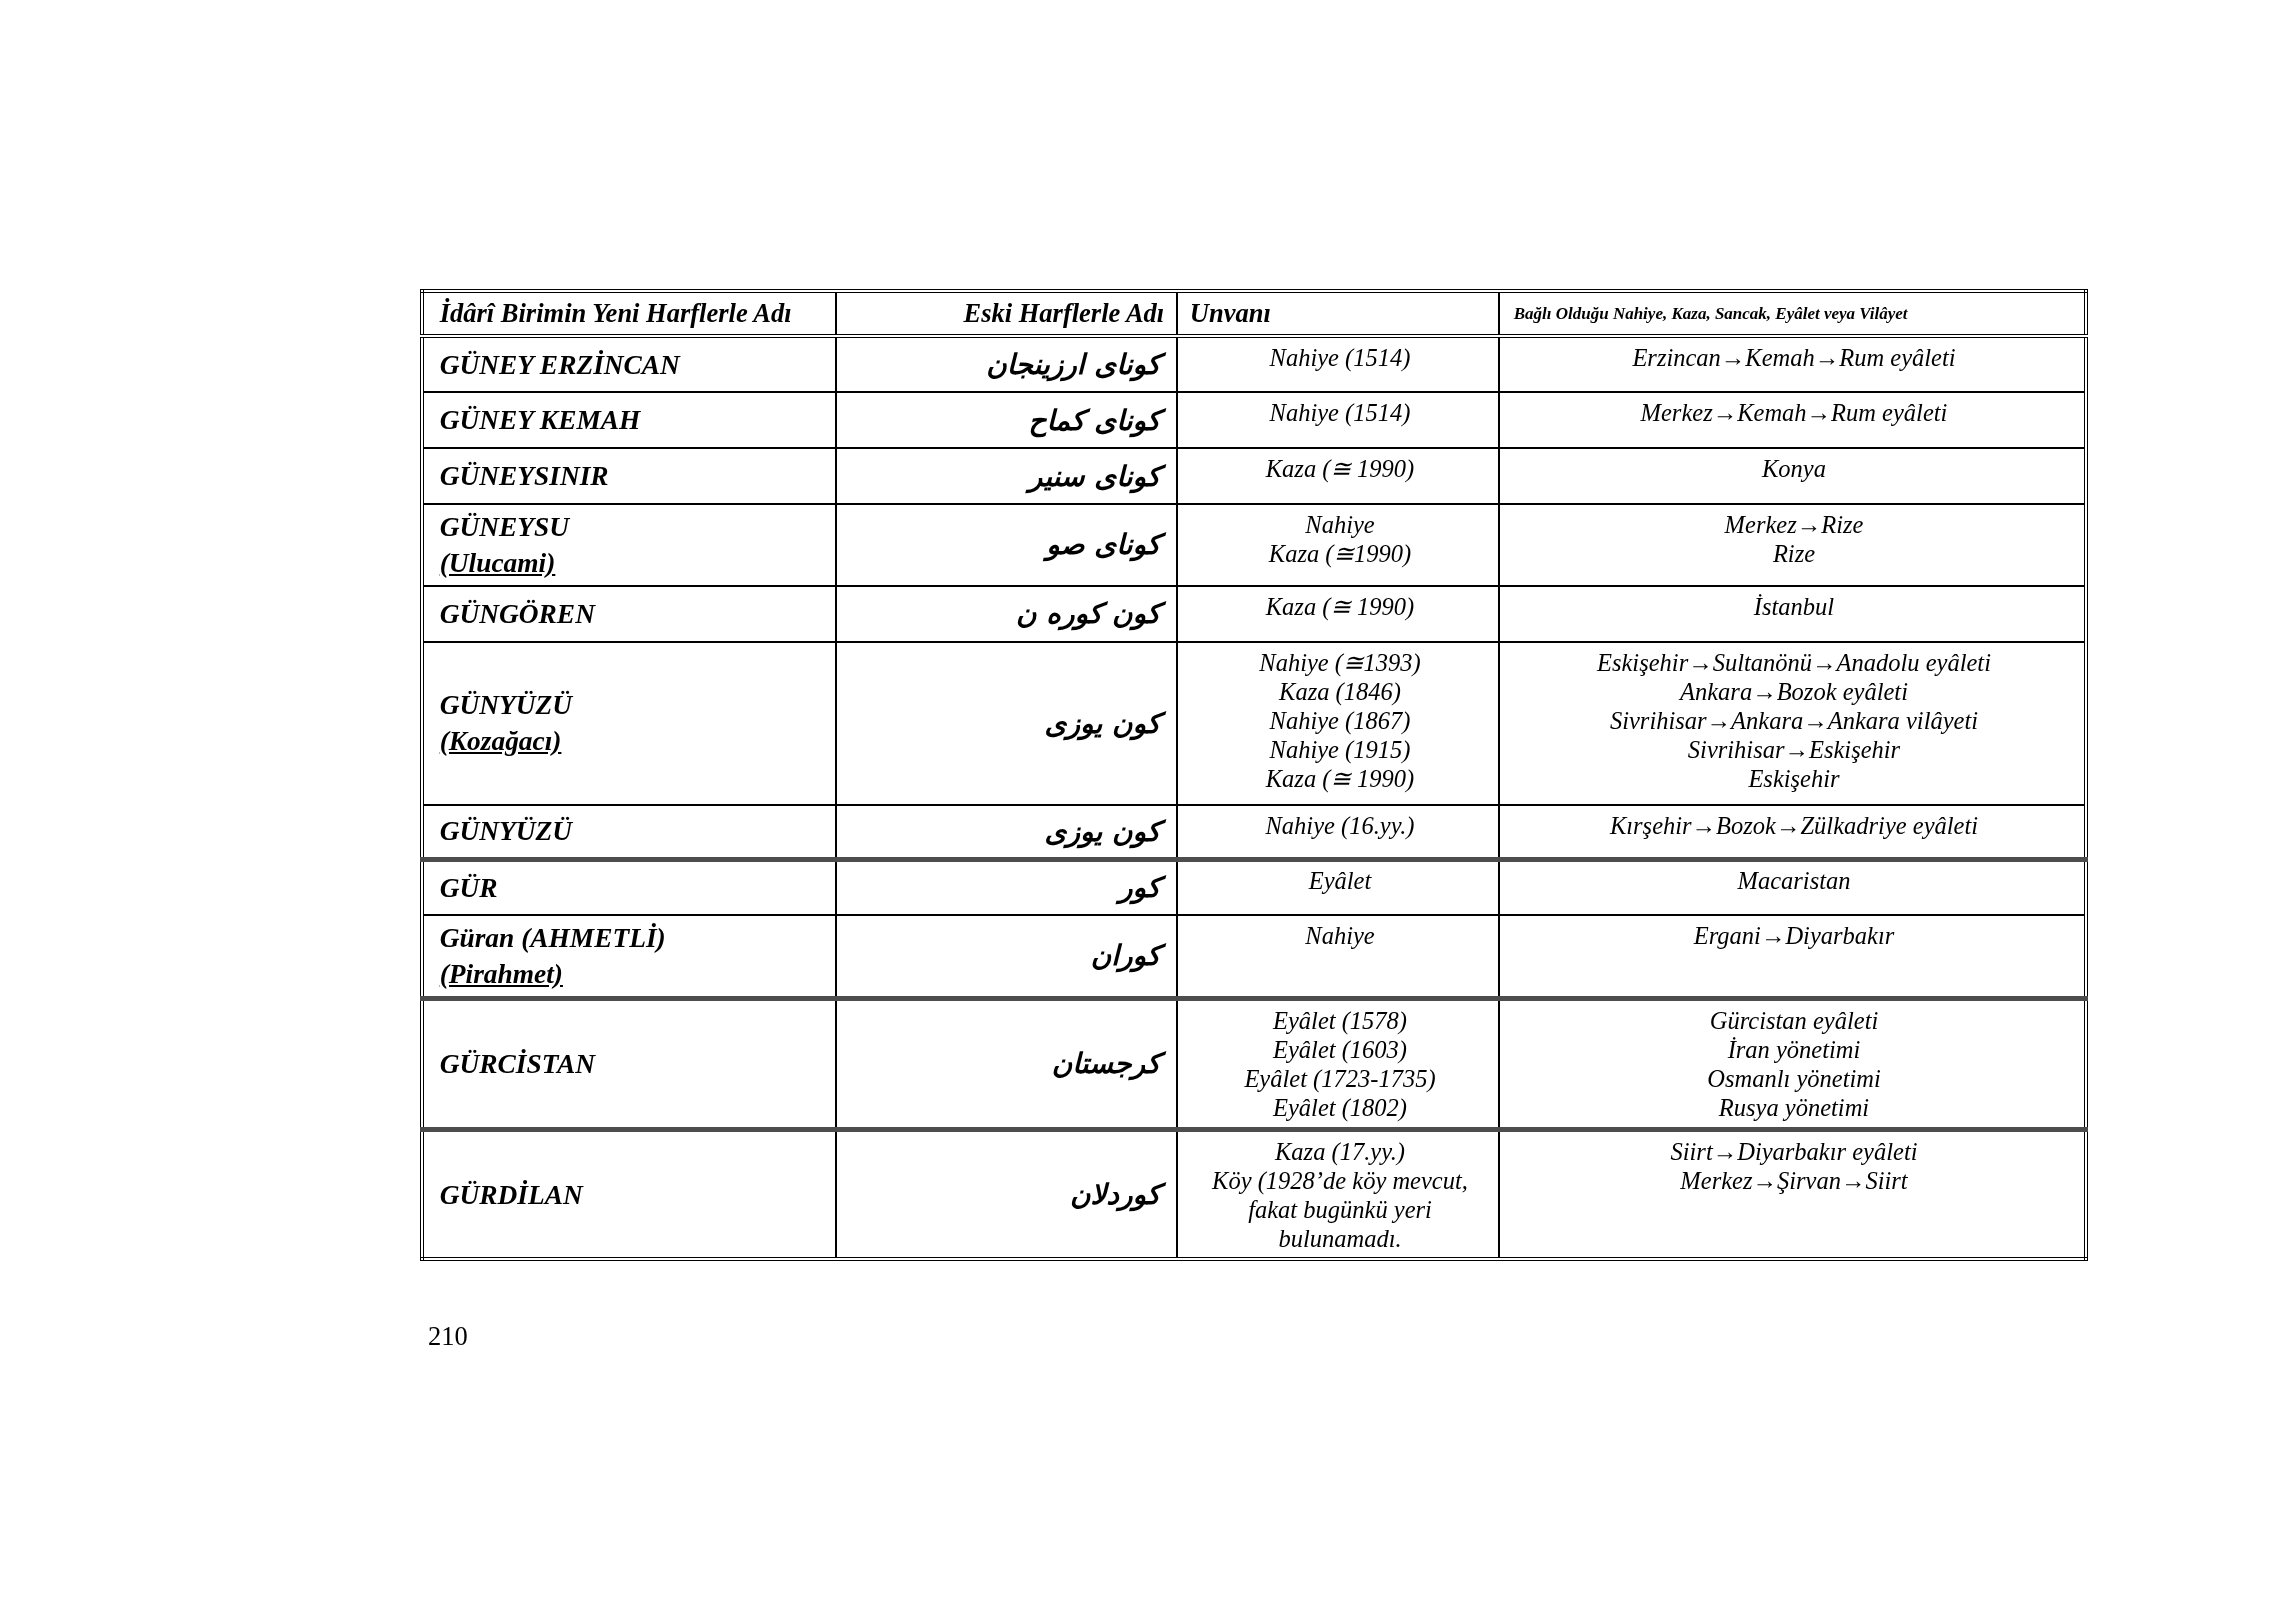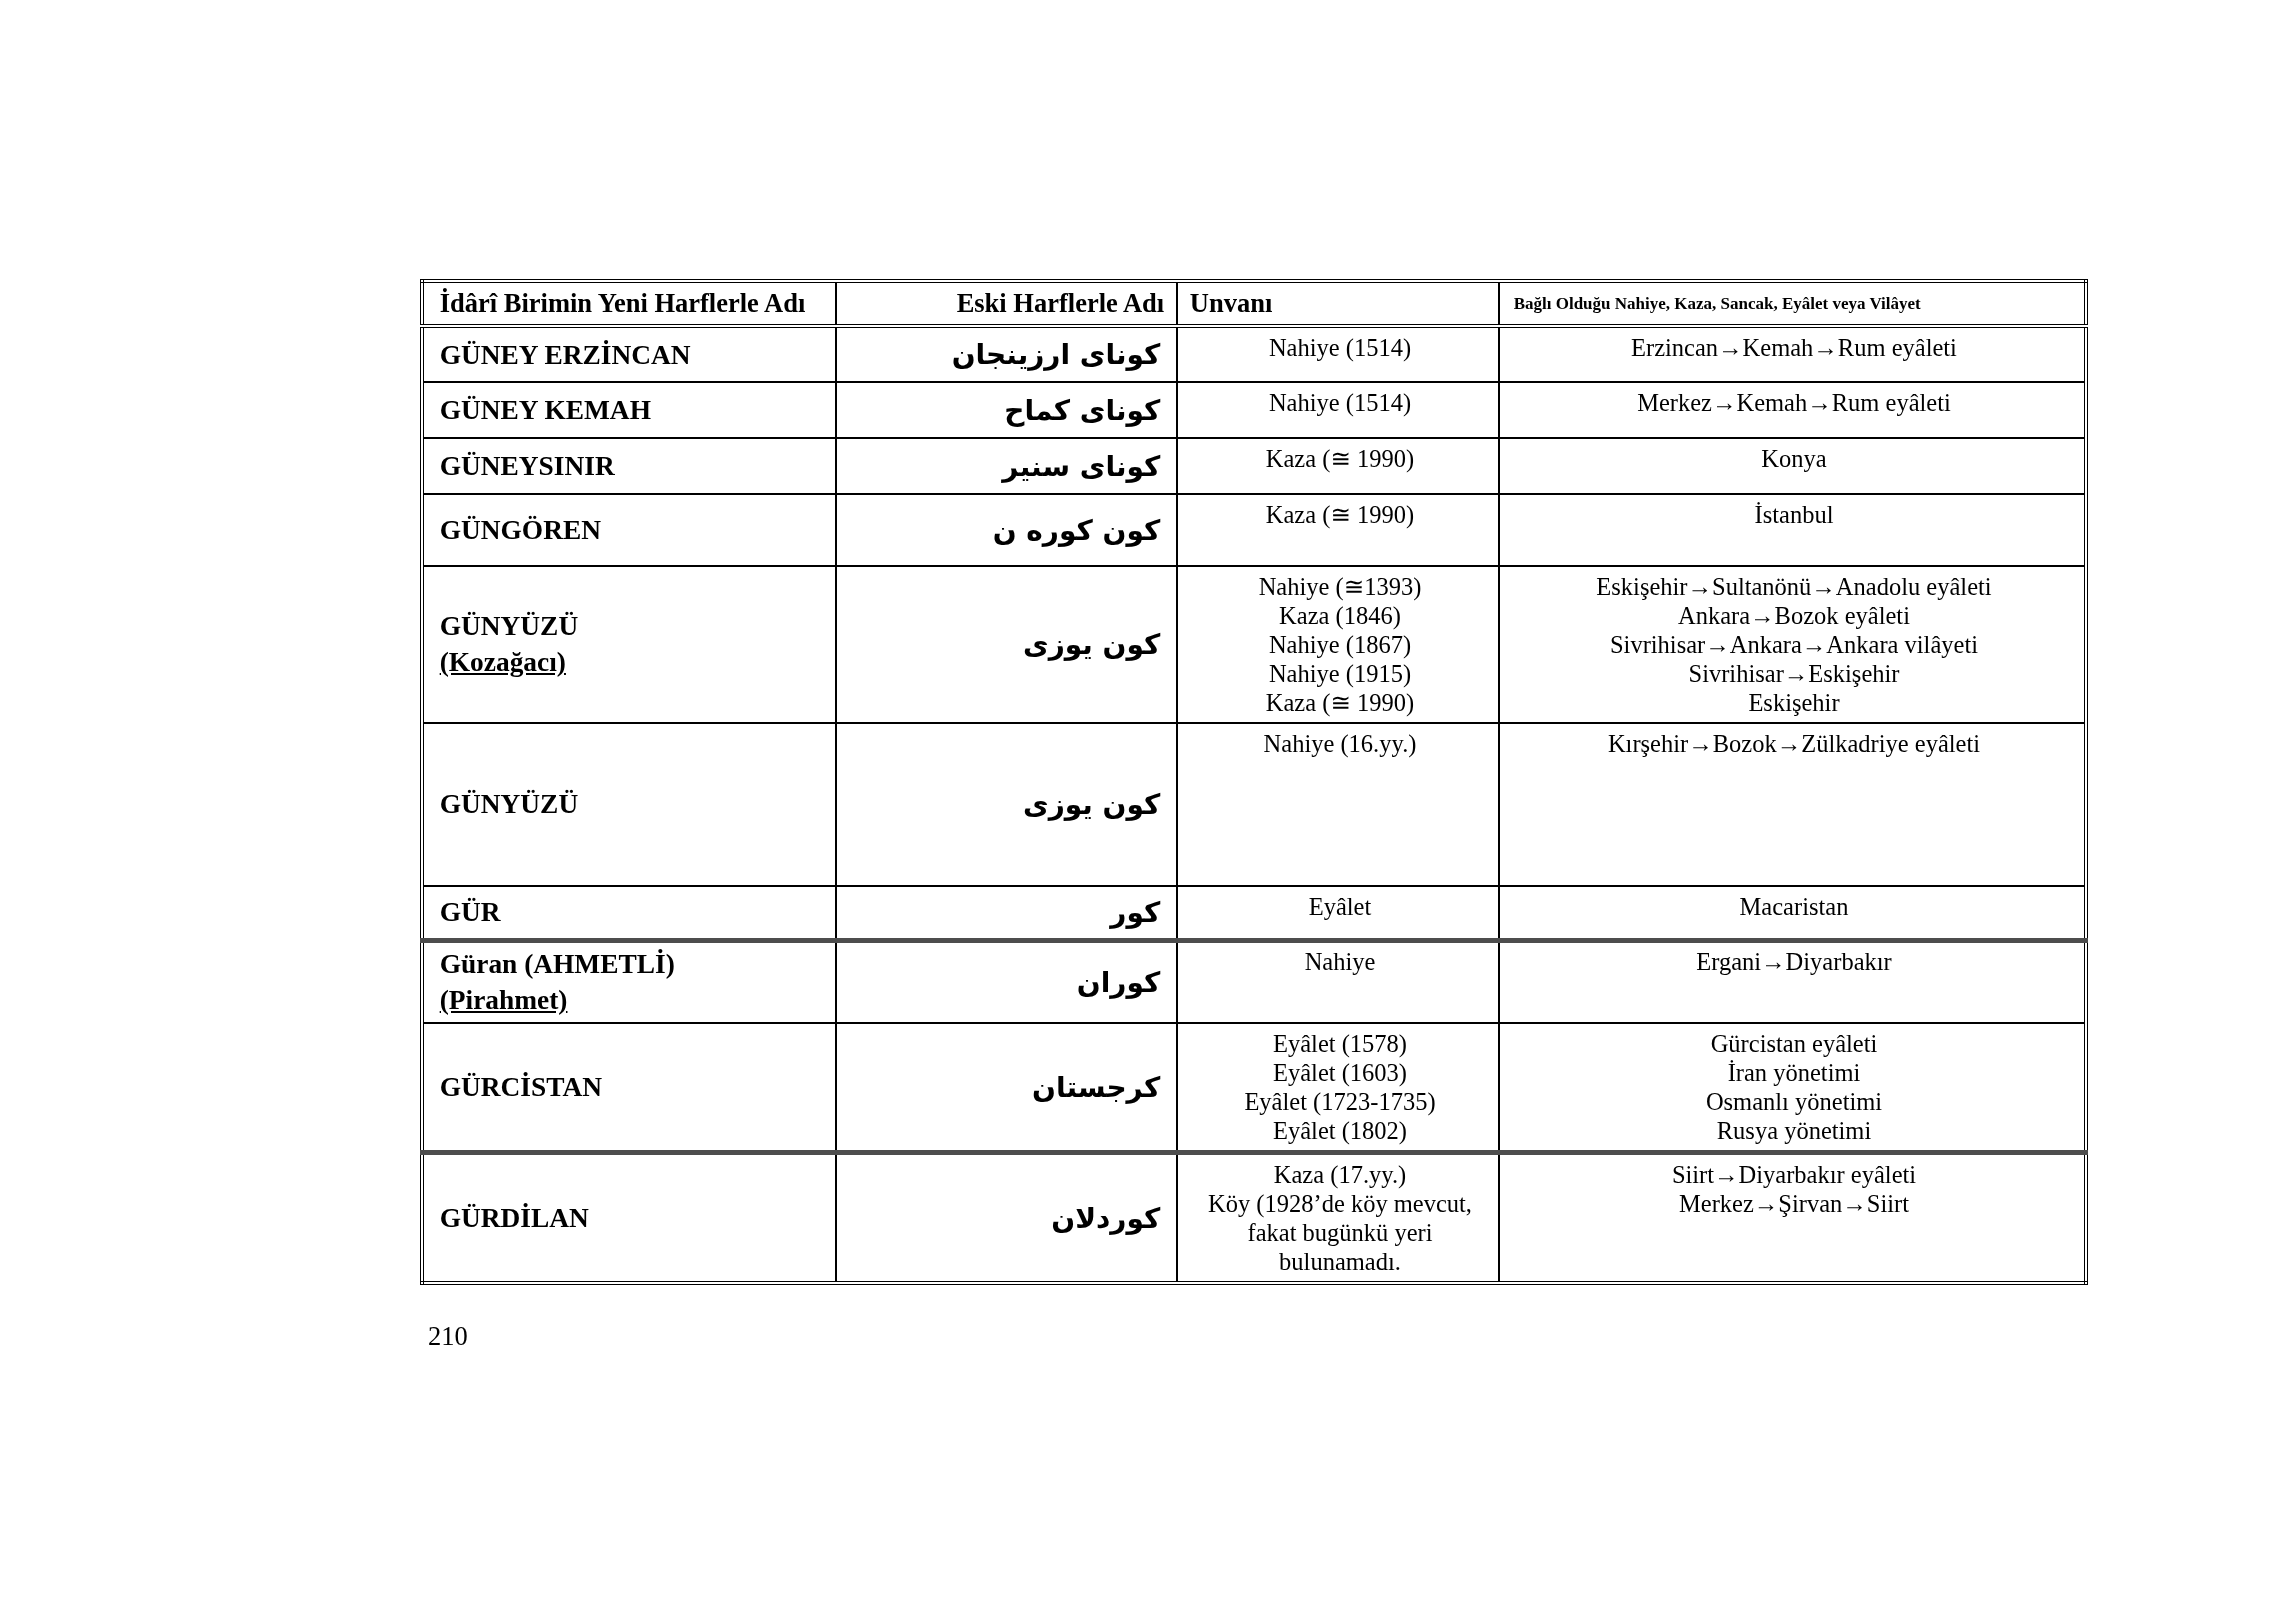--- a/index.html
+++ b/index.html
@@ -12,25 +12,26 @@
     width: 2293px;
     height: 1621px;
     background: #ffffff;
     color: #000000;
     font-family: "Liberation Serif", serif;
     overflow: hidden;
   }
   table.units-table {
     position: absolute;
     left: 420px;
-    top: 279px;
+    top: 289px;
     width: 1664px;
     border-collapse: collapse;
     table-layout: fixed;
     border: 4.9px double #000000;
+    font-style: italic;
   }
   .units-table col.c1 { width: 414px; }
   .units-table col.c2 { width: 341px; }
   .units-table col.c3 { width: 322px; }
   .units-table col.c4 { width: 587px; }
 
   .units-table th, .units-table td {
     border: 2px solid #000000;
     overflow: hidden;
   }
@@ -144,20 +145,35 @@
           <td class="col-old" dir="rtl">كوناى سنير</td>
           <td class="col-title">
             <div class="">Kaza (≅ 1990)</div>
           </td>
           <td class="col-affil">
             <div class="">Konya</div>
           </td>
         </tr>
         <tr>
           <td class="col-name">
+            <div class="">GÜNEYSU</div>
+            <div class="u">(Ulucami)</div>
+          </td>
+          <td class="col-old" dir="rtl">كوناى صو</td>
+          <td class="col-title">
+            <div class="">Nahiye</div>
+            <div class="">Kaza (≅1990)</div>
+          </td>
+          <td class="col-affil">
+            <div class="">Merkez→Rize</div>
+            <div class="">Rize</div>
+          </td>
+        </tr>
+        <tr>
+          <td class="col-name">
             <div class="">GÜNGÖREN</div>
           </td>
           <td class="col-old" dir="rtl">كون كوره ن</td>
           <td class="col-title">
             <div class="">Kaza (≅ 1990)</div>
           </td>
           <td class="col-affil">
             <div class="">İstanbul</div>
           </td>
         </tr>

